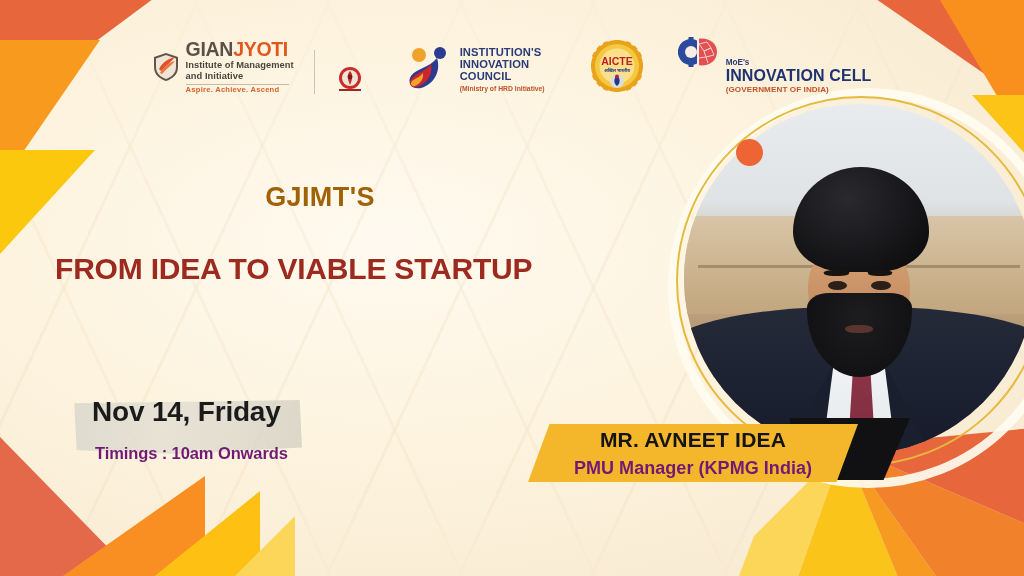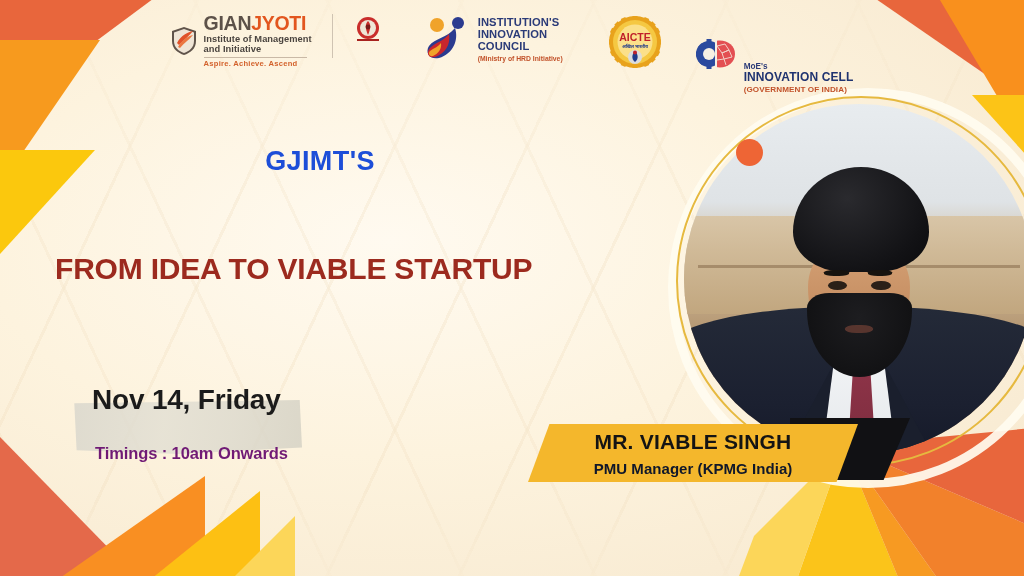--- a/index.html
+++ b/index.html
@@ -53,21 +53,21 @@
     border-right:110px solid #f9901d;border-bottom:185px solid transparent;}
   .tr-yellow{right:-20px;top:95px;width:0;height:0;
     border-right:72px solid #fcc417;border-bottom:80px solid transparent;}
 
   
   .br-wrap{right:-30px;bottom:-40px;width:420px;height:230px;}
   .fan{position:absolute;left:0;bottom:0;width:100%;height:100%;}
 
   
   .logobar{position:absolute;left:0;right:0;top:14px;height:80px;
-    display:flex;align-items:flex-start;justify-content:center;gap:8px;z-index:12;}
+    display:flex;align-items:flex-end;justify-content:center;gap:8px;z-index:12;}
   .logo{display:flex;align-items:center;gap:7px;}
 
   .gj-shield{width:26px;height:30px;position:relative;flex:none;}
   .gj-text{line-height:1.02;}
   .gj-name{font-size:19.5px;font-weight:800;letter-spacing:-.3px;}
   .gj-name .a{color:#5c5149;}
   .gj-name .b{color:#e2561f;}
   .gj-sub{font-size:9.3px;font-weight:700;color:#4a4views;color:#4a443f;letter-spacing:.05px;margin-top:1px;}
   .gj-rule{height:1px;background:#c9b9a6;margin:2.5px 0 1.5px;width:96%;}
   .gj-tag{font-size:7.6px;font-weight:700;color:#d3622c;letter-spacing:.25px;}
@@ -82,38 +82,38 @@
   .iic-mark{width:46px;height:50px;flex:none;}
   .iic-text{line-height:1.1;}
   .iic-l{font-size:11.2px;font-weight:800;color:#2b3b78;letter-spacing:.1px;}
   .iic-sub{font-size:6.8px;font-weight:700;color:#c2522a;margin-top:2px;}
 
   .aicte-mark{width:56px;height:56px;flex:none;}
 
   .moe-mark{width:42px;height:36px;flex:none;}
   .moe-text{line-height:1.12;}
   .moe-top{font-size:8.2px;font-weight:800;color:#2b3b78;margin-top:48px;}
-  .moe-big{font-size:12px;font-weight:800;color:#1f3370;letter-spacing:.1px;}
+  .moe-big{font-size:16px;font-weight:800;color:#1f3370;letter-spacing:.1px;}
   .moe-sub{font-size:8.1px;font-weight:800;color:#c2522a;letter-spacing:.1px;}
 
   
   .kicker{position:absolute;left:0;top:146px;width:640px;text-align:center;z-index:10;}
-  .kicker .k1{font-size:27px;font-weight:800;color:#1d4ed8;letter-spacing:.4px;}
+  .kicker .k1{font-size:27px;font-weight:800;color:#a16207;letter-spacing:.4px;margin-top:36px;}
   .kicker .k2{font-size:21.5px;font-weight:800;color:#e8703c;letter-spacing:.2px;margin-top:2px;}
 
   .title{position:absolute;left:55px;top:246px;z-index:10;}
   .title .t1{font-size:30px;font-weight:800;color:#18140f;letter-spacing:-.2px;line-height:1.12;}
   .title .t2{font-size:30px;font-weight:800;color:#9c2a1e;letter-spacing:-.2px;line-height:1.12;margin-top:6px;}
 
   
   .tape{position:absolute;left:72px;top:400px;width:230px;height:54px;z-index:9;
     background:linear-gradient(95deg,#d8d6cc 0%, #e2dfd3 40%, #dcd9cd 70%, #d4d1c4 100%);
     opacity:.82;
     clip-path:polygon(1% 6%,99% 0%,100% 88%,46% 100%,2% 93%);}
-  .date{position:absolute;left:92px;top:384px;z-index:11;
+  .date{position:absolute;left:92px;top:396px;z-index:11;
     font-size:28px;font-weight:800;color:#1b1b1b;letter-spacing:-.2px;}
   .timing{position:absolute;left:95px;top:444px;z-index:11;
     font-size:16.5px;font-weight:800;color:#701a75;letter-spacing:-.1px;}
 
   
   .photo-ring{position:absolute;left:676px;top:96px;width:366px;height:366px;
     border-radius:50%;border:2.5px solid #e6b93f;z-index:5;
     clip-path:inset(0 0 0 0);}
   .photo-ring-soft{position:absolute;left:668px;top:88px;width:382px;height:382px;
     border-radius:50%;border:9px solid rgba(255,252,240,.92);z-index:4;}
@@ -164,21 +164,21 @@
 
   
   .sp-black{position:absolute;left:790px;top:418px;width:120px;height:62px;z-index:7;
     background:#111114;
     clip-path:polygon(0% 0%,100% 0%,78% 100%,0% 100%);}
   .sp-banner{position:absolute;left:528px;top:424px;width:330px;height:58px;z-index:9;
     background:#f4b72c;
     clip-path:polygon(6.5% 0%,100% 0%,93.5% 100%,0% 100%);
     display:flex;flex-direction:column;align-items:center;justify-content:center;}
   .sp-name{font-size:21px;font-weight:800;color:#141414;letter-spacing:.2px;}
-  .sp-role{font-size:15px;font-weight:700;color:#0f172a;margin-top:6px;letter-spacing:.05px;}
+  .sp-role{font-size:18px;font-weight:700;color:#701a75;margin-top:6px;letter-spacing:.05px;}
 </style>
 </head>
 <body>
 
 <div class="poster">
 
   <div class="bg-base"></div>
   <div class="bg-chevrons"></div>
 
   <div class="shape tl-orange2"></div>
@@ -355,17 +355,17 @@
       <div class="ph-eyeL"></div>
       <div class="ph-eyeR"></div>
       <div class="ph-nose"></div>
       <div class="ph-beard"></div>
       <div class="ph-mouth"></div>
     </div>
   </div>
 
   <div class="sp-black"></div>
   <div class="sp-banner">
-    <div class="sp-name">MR. VIABLE SINGH</div>
+    <div class="sp-name">MR. AVNEET IDEA</div>
     <div class="sp-role">PMU Manager (KPMG India)</div>
   </div>
 
 </div>
 
 </body></html>

